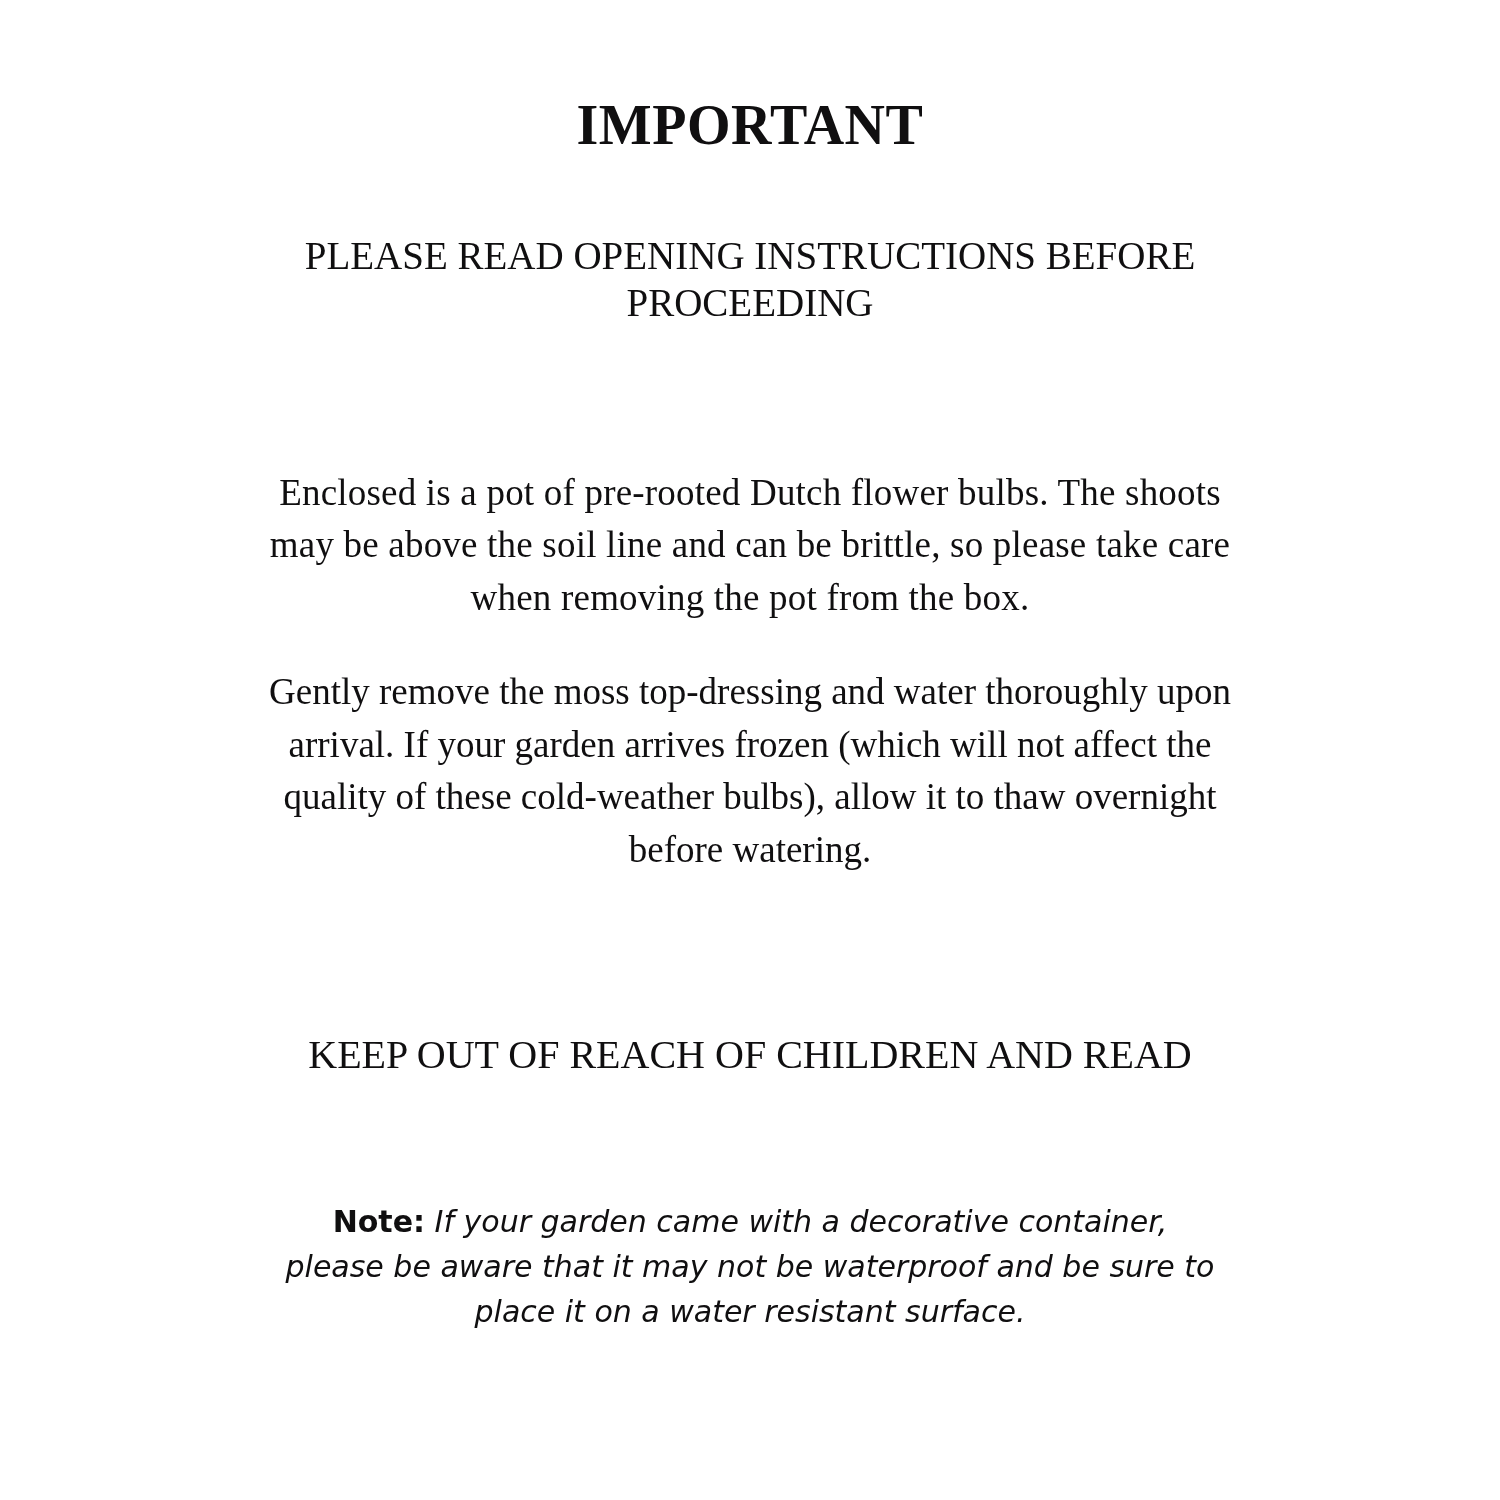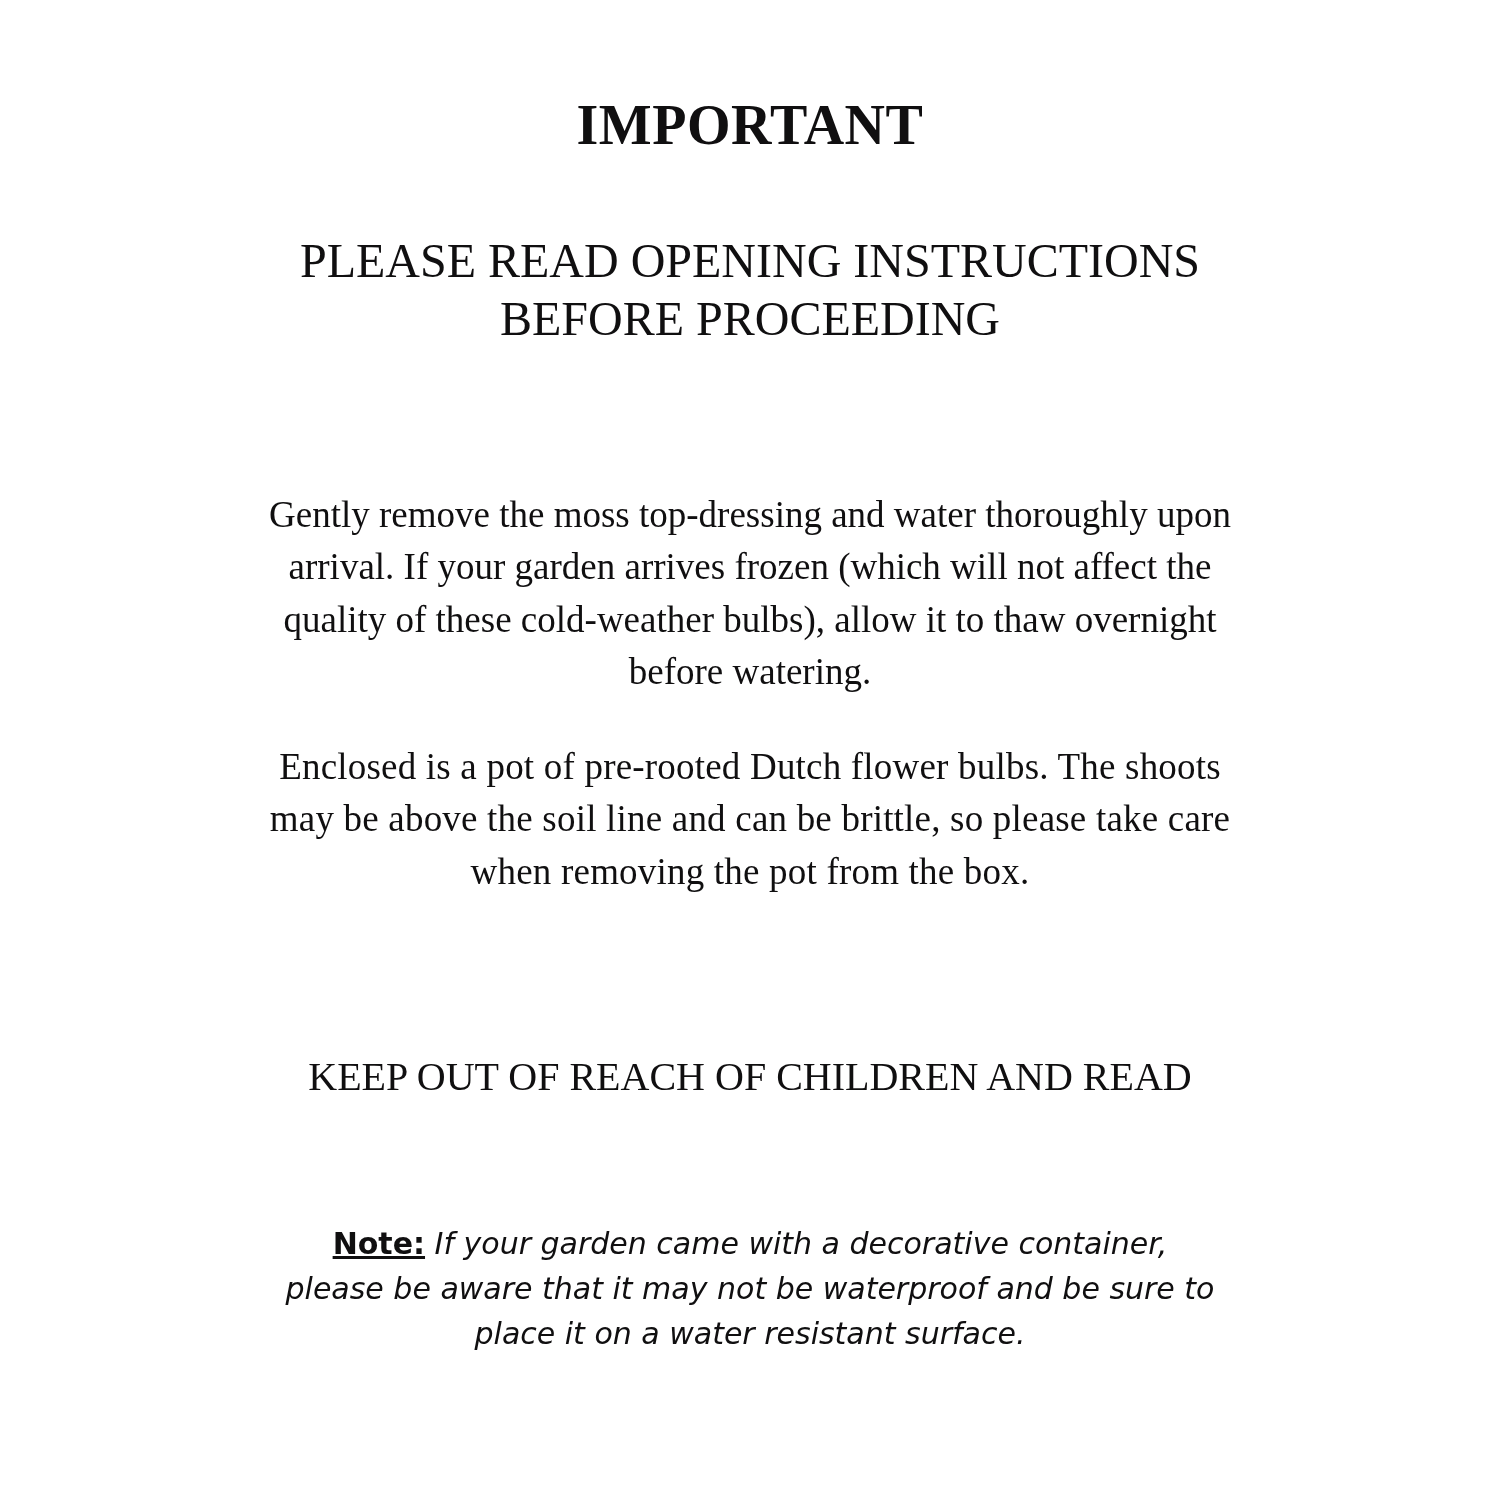--- a/index.html
+++ b/index.html
@@ -25,21 +25,21 @@
     font-family: "Liberation Serif", serif;
     font-weight: bold;
     font-size: 56px;
     letter-spacing: 0.5px;
     line-height: 1.1;
     margin: 0 0 0 0;
   }
   .subtitle {
     font-family: "Liberation Serif", serif;
     font-weight: normal;
-    font-size: 48px;
+    font-size: 39px;
     line-height: 1.22;
     margin: 75px auto 0 auto;
     max-width: 940px;
   }
   .body-block {
     margin-top: 140px;
   }
   .para {
     font-family: "Liberation Serif", serif;
     font-size: 37px;
@@ -64,34 +64,33 @@
     font-family: "DejaVu Sans", sans-serif;
     font-size: 30px;
     font-style: italic;
     line-height: 1.5;
     margin: 120px auto 0 auto;
     max-width: 940px;
   }
   .note .note-label {
     font-weight: bold;
     font-style: normal;
-    text-decoration: underline;
   }
 </style>
 </head>
 <body>
 
 <div class="page">
 
   <h1 class="title">IMPORTANT</h1>
 
   <p class="subtitle">PLEASE READ OPENING INSTRUCTIONS BEFORE PROCEEDING</p>
 
   <div class="body-block">
+    <p class="para para-spaced-lead">Enclosed is a pot of pre-rooted Dutch flower bulbs. The shoots may be above the soil line and can be brittle, so please take care when removing the pot from the box.</p>
     <p class="para">Gently remove the moss top-dressing and water thoroughly upon arrival. If your garden arrives frozen (which will not affect the quality of these cold-weather bulbs), allow it to thaw overnight before watering.</p>
-    <p class="para para-spaced-lead">Enclosed is a pot of pre-rooted Dutch flower bulbs. The shoots may be above the soil line and can be brittle, so please take care when removing the pot from the box.</p>
   </div>
 
   <p class="warning">KEEP OUT OF REACH OF CHILDREN AND READ</p>
 
   <p class="note"><span class="note-label">Note:</span> <span>If your garden came with a decorative container, please be aware that it may not be waterproof and be sure to place it on a water resistant surface.</span></p>
 
 </div>
 
 </body></html>

